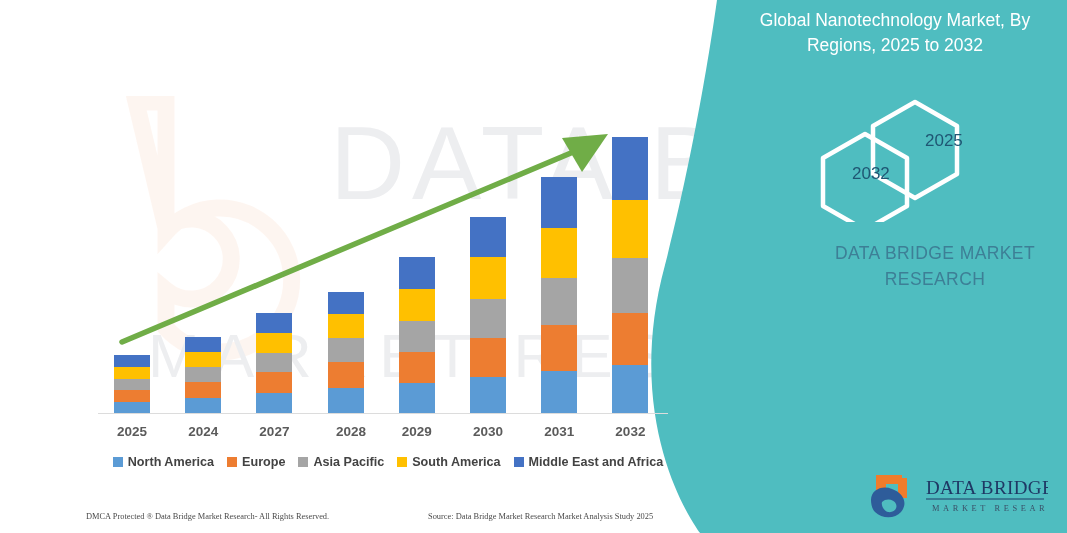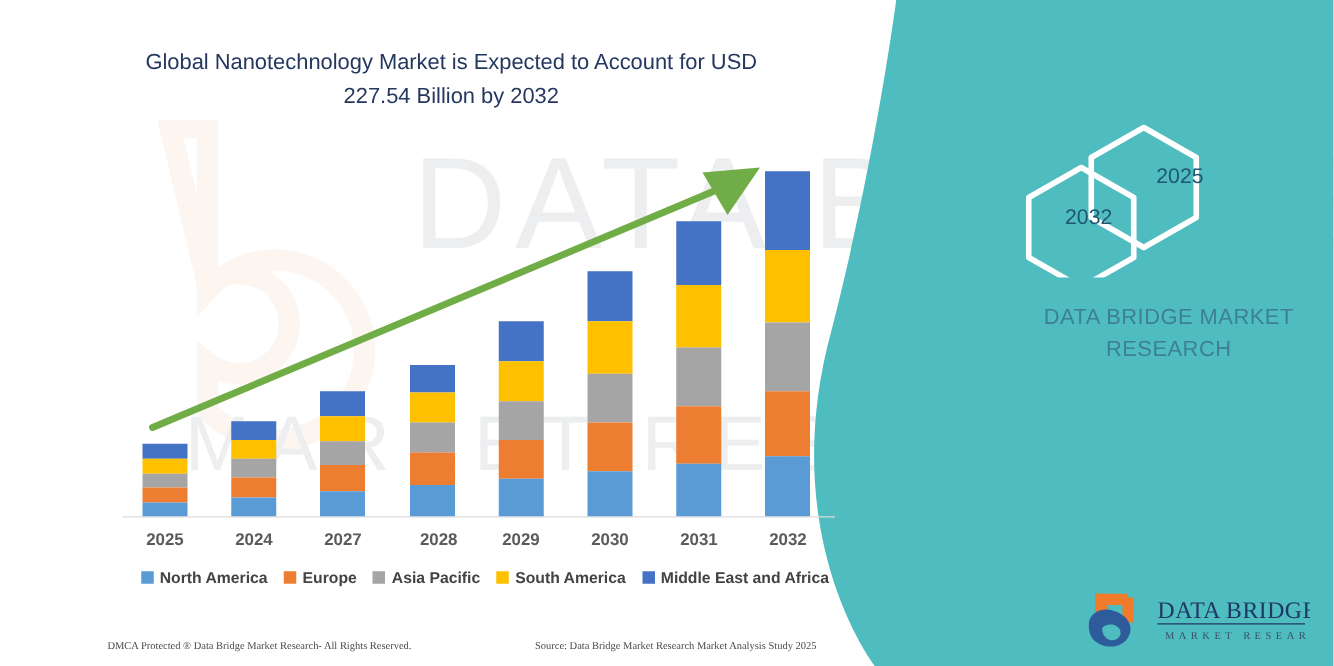--- a/index.html
+++ b/index.html
@@ -79,20 +79,21 @@
   </div>
 
   <div class="teal">
     <svg width="1067" height="533" viewBox="0 0 1067 533" xmlns="http://www.w3.org/2000/svg">
       <path d="M717,0 L1067,0 L1067,533 L700,533
                C700,533 620,430 665,265
                C700,130 717,0 717,0 Z" fill="#4FBDC0"></path>
     </svg>
   </div>
 
+  <div class="panel-title">Global Nanotechnology Market, By Regions, 2025 to 2032</div>
 
   <div class="hexes">
     <svg width="230" height="130" viewBox="0 0 230 130" xmlns="http://www.w3.org/2000/svg">
       <polygon points="95,10 137,34 137,82 95,106 53,82 53,34" fill="none" stroke="#ffffff" stroke-width="4.5" stroke-linejoin="round"></polygon>
       <polygon points="45,42 87,66 87,114 45,138 3,114 3,66" fill="none" stroke="#ffffff" stroke-width="4.5" stroke-linejoin="round"></polygon>
     </svg>
     <div class="hex-year y2025">2025</div>
     <div class="hex-year y2032">2032</div>
   </div>
 
@@ -106,21 +107,20 @@
         <path d="M30 6 h9 v20 h-9 z" fill="#F07C2B"></path>
         <path d="M3 28 C3 18 14 13 24 17 C36 21 40 32 33 40 C27 47 14 47 7 40 C4 37 3 32 3 28 Z" fill="#2E5C9A"></path>
         <path d="M14 30 C18 26 26 27 28 32 C30 37 25 41 20 40 C16 39 13 34 14 30 Z" fill="#4FBDC0"></path>
       </g>
       <text x="58" y="22" font-family="Liberation Serif, serif" font-size="19" fill="#1F3864" letter-spacing="0.4">DATA BRIDGE</text>
       <line x1="58" y1="27" x2="176" y2="27" stroke="#1F3864" stroke-width="1"></line>
       <text x="64" y="39" font-family="Liberation Serif, serif" font-size="8.4" fill="#3a5068" letter-spacing="3.6">MARKET RESEARCH</text>
     </svg>
   </div>
 
-  <div class="headline">Global Nanotechnology Market is Expected to Account for USD 227.54 Billion by 2032</div>
 
   <div class="chart">
     <div class="axis-line"></div>
     <div id="bars">
         <div class="bar" style="left: 114px; top: 355px; height: 58px;">
           <div class="seg" style="height: 12px; background: rgb(68, 114, 196);"></div>
           <div class="seg" style="height: 12px; background: rgb(255, 192, 0);"></div>
           <div class="seg" style="height: 11px; background: rgb(165, 165, 165);"></div>
           <div class="seg" style="height: 12px; background: rgb(237, 125, 49);"></div>
           <div class="seg" style="height: 11px; background: rgb(91, 155, 213);"></div>

